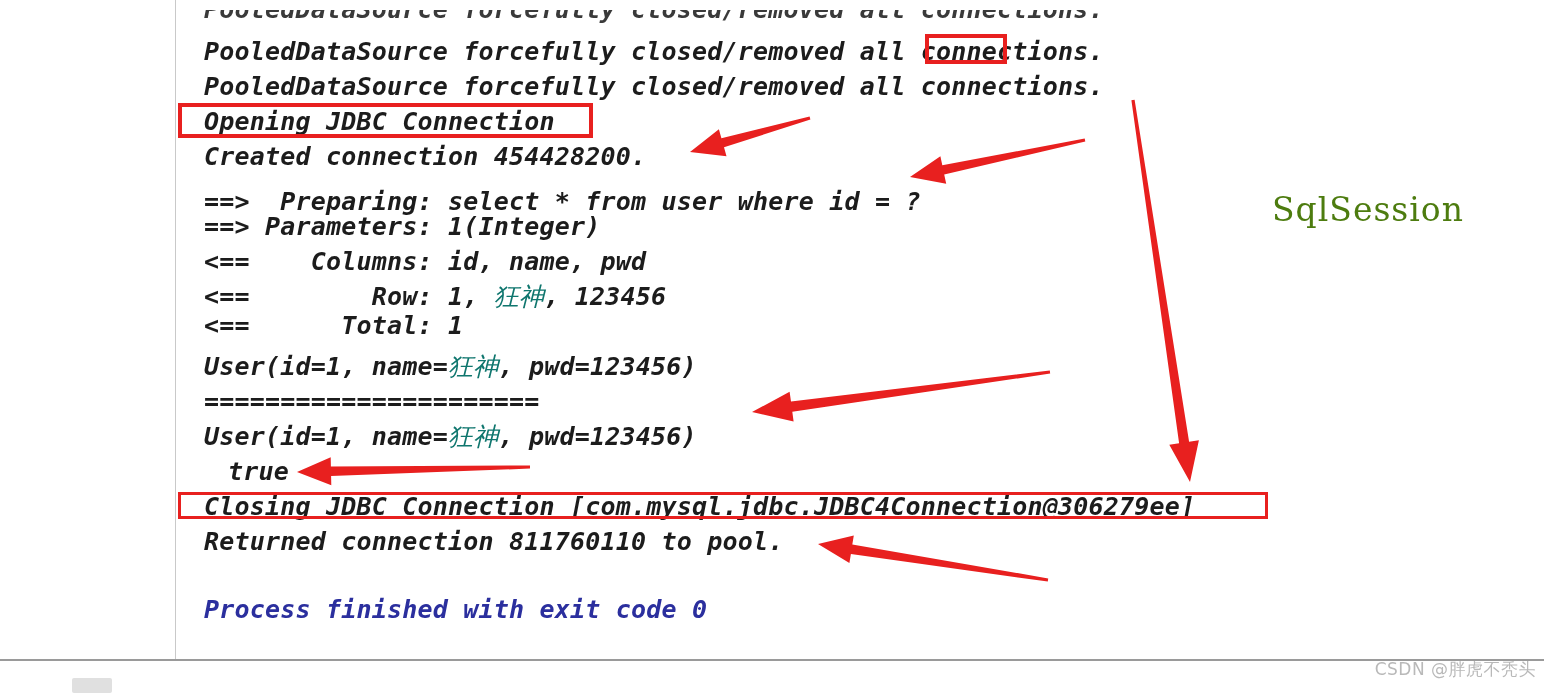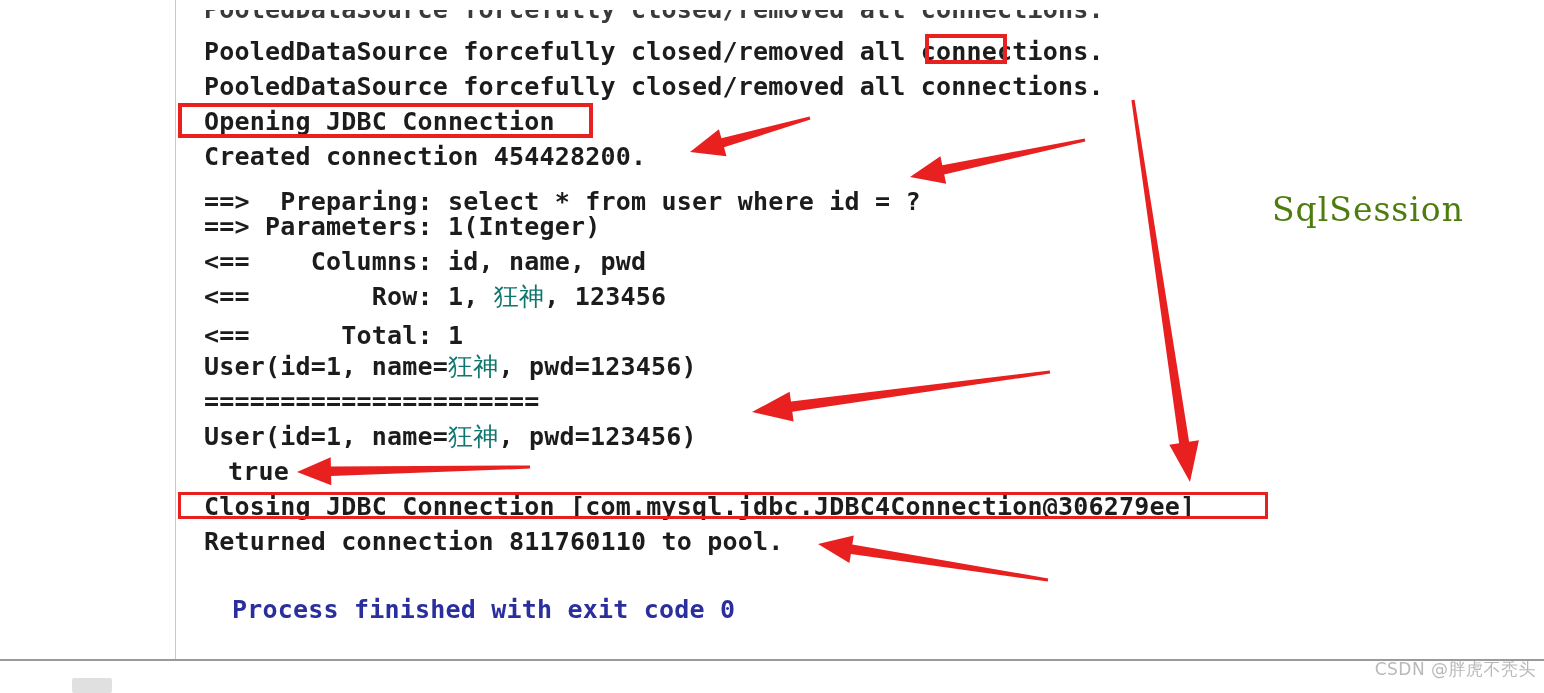--- a/index.html
+++ b/index.html
@@ -56,39 +56,39 @@
     border-radius: 2px;
   }
 
   
   .console {
     position: absolute;
     left: 176px; top: 0;
     width: 1368px; height: 659px;
     background: #ffffff;
     overflow: hidden;
+    font-style: italic;
   }
   .log-line {
     position: absolute;
     left: 28px;
     white-space: pre;
     font-family: "DejaVu Sans Mono", "Liberation Mono", monospace;
     font-size: 25px;
     line-height: 28px;
     letter-spacing: 0.2px;
     color: #1c1c1c;
     font-weight: 600;
   }
   .log-line.cut-top {
     color: #3a3a3a;
   }
   .log-line.exit {
     color: #2b2f9e;
     font-weight: 700;
-    margin-left: 28px;
   }
   .cjk {
     font-family: "DejaVu Sans", "Liberation Sans", sans-serif;
     color: #0f766e;
     font-weight: 500;
   }
   .clip-top {
     position: absolute;
     left: 176px; top: 0;
     width: 1368px; height: 10px;
@@ -153,21 +153,21 @@
   <div class="console" id="console-body">
       <div class="log-line cut-top" style="top: -4px;">PooledDataSource forcefully closed/removed all connections.</div>
       <div class="log-line" style="top: 38px;">PooledDataSource forcefully closed/removed all connections.</div>
       <div class="log-line" style="top: 73px;">PooledDataSource forcefully closed/removed all connections.</div>
       <div class="log-line" style="top: 108px;">Opening JDBC Connection</div>
       <div class="log-line" style="top: 143px;">Created connection 454428200.</div>
       <div class="log-line" style="top: 188px;">==&gt;  Preparing: select * from user where id = ?</div>
       <div class="log-line" style="top: 213px;">==&gt; Parameters: 1(Integer)</div>
       <div class="log-line" style="top: 248px;">&lt;==    Columns: id, name, pwd</div>
       <div class="log-line" style="top: 283px;">&lt;==        Row: 1, <span class="cjk">狂神</span>, 123456</div>
-      <div class="log-line" style="top: 322px;">&lt;==      Total: 1</div>
+      <div class="log-line" style="top: 312px;">&lt;==      Total: 1</div>
       <div class="log-line" style="top: 353px;">User(id=1, name=<span class="cjk">狂神</span>, pwd=123456)</div>
       <div class="log-line" style="top: 388px;">======================</div>
       <div class="log-line" style="top: 423px;">User(id=1, name=<span class="cjk">狂神</span>, pwd=123456)</div>
       <div class="log-line" style="top: 458px; margin-left: 24px;">true</div>
       <div class="log-line" style="top: 493px;">Closing JDBC Connection [com.mysql.jdbc.JDBC4Connection@306279ee]</div>
       <div class="log-line" style="top: 528px;">Returned connection 811760110 to pool.</div>
       <div class="log-line exit" style="top: 596px;">Process finished with exit code 0</div>
     </div>
   <div class="clip-top"></div>
 

